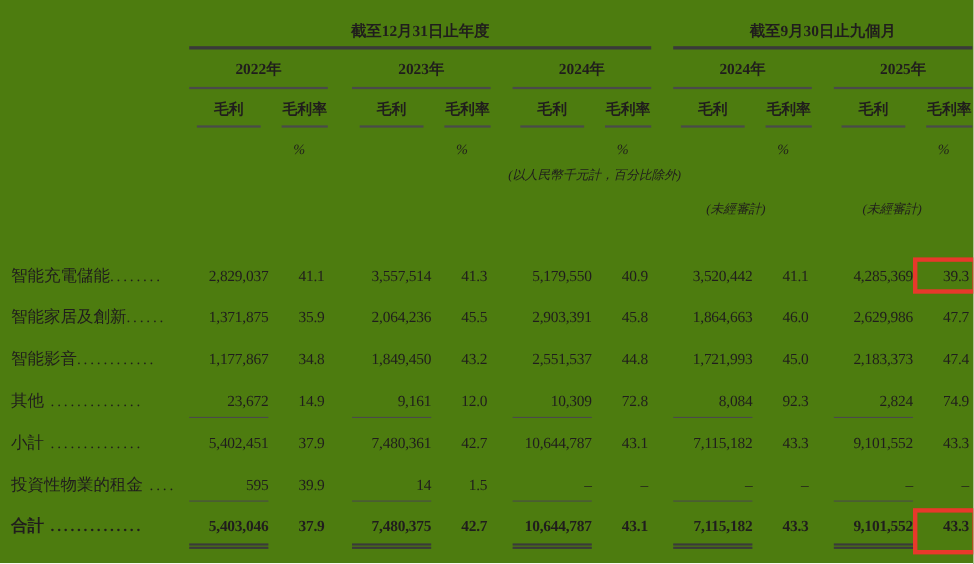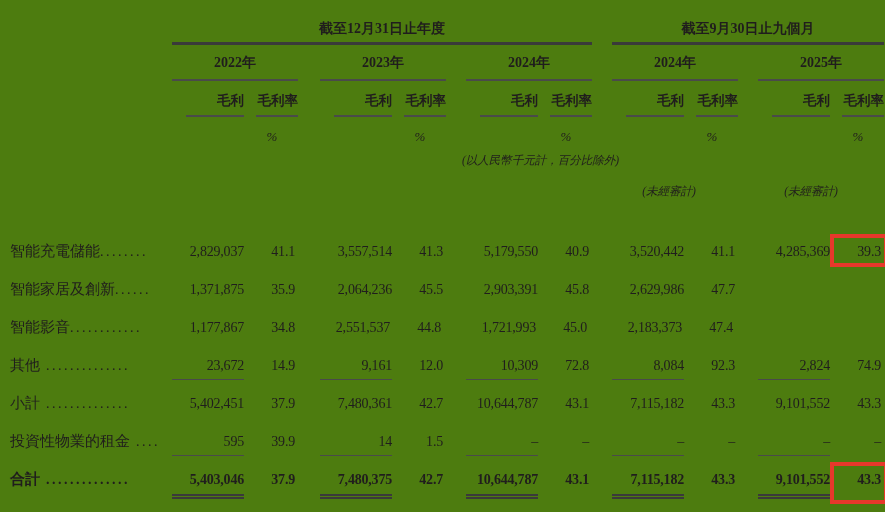--- a/index.html
+++ b/index.html
@@ -33,21 +33,21 @@
   .t1 { width: 420px; flex: 0 0 420px; margin-left: 6px; }
   .t2 { width: 272px; flex: 0 0 272px; margin-left: 20px; }
 
   .years { margin-top: 9px; align-items: flex-start; }
   .yr {
     width: 126px; flex: 0 0 126px; text-align: center; font-weight: 700; font-size: 14px;
     padding-bottom: 7px; border-bottom: 2px solid #4a4a4a;
   }
 
   .sublabels { margin-top: 10px; align-items: flex-end; }
-  .hcell { text-align: right; }
+  .hcell { text-align: center; }
   .hcell span {
     display: inline-block; font-weight: 700; font-size: 13.5px;
     border-bottom: 2px solid #4a4a4a; padding-bottom: 5px;
   }
   .hcell.ml span  { width: 58px; }
   .hcell.mlr span { width: 42px; }
 
   .pctrow { margin-top: 12px; }
   .pc { font-style: italic; font-size: 13px; text-align: center; padding-right: 10px; }
 
@@ -187,32 +187,40 @@
           <div class="mlr num">35.9</div>
         </div>
       <div class="grp g2">
           <div class="ml num">2,064,236</div>
           <div class="mlr num">45.5</div>
         </div>
       <div class="grp g3">
           <div class="ml num">2,903,391</div>
           <div class="mlr num">45.8</div>
         </div>
+      <div class="grp g4">
+          <div class="ml num">1,864,663</div>
+          <div class="mlr num">46.0</div>
+        </div>
       <div class="grp g5">
           <div class="ml num">2,629,986</div>
           <div class="mlr num">47.7</div>
         </div>
     </div>
 
     <div class="row">
       <div class="c-label"><span>智能影音</span><span class="leader">............</span></div>
       <div class="grp g1">
           <div class="ml num">1,177,867</div>
           <div class="mlr num">34.8</div>
         </div>
+      <div class="grp g2">
+          <div class="ml num">1,849,450</div>
+          <div class="mlr num">43.2</div>
+        </div>
       <div class="grp g3">
           <div class="ml num">2,551,537</div>
           <div class="mlr num">44.8</div>
         </div>
       <div class="grp g4">
           <div class="ml num">1,721,993</div>
           <div class="mlr num">45.0</div>
         </div>
       <div class="grp g5">
           <div class="ml num">2,183,373</div>

